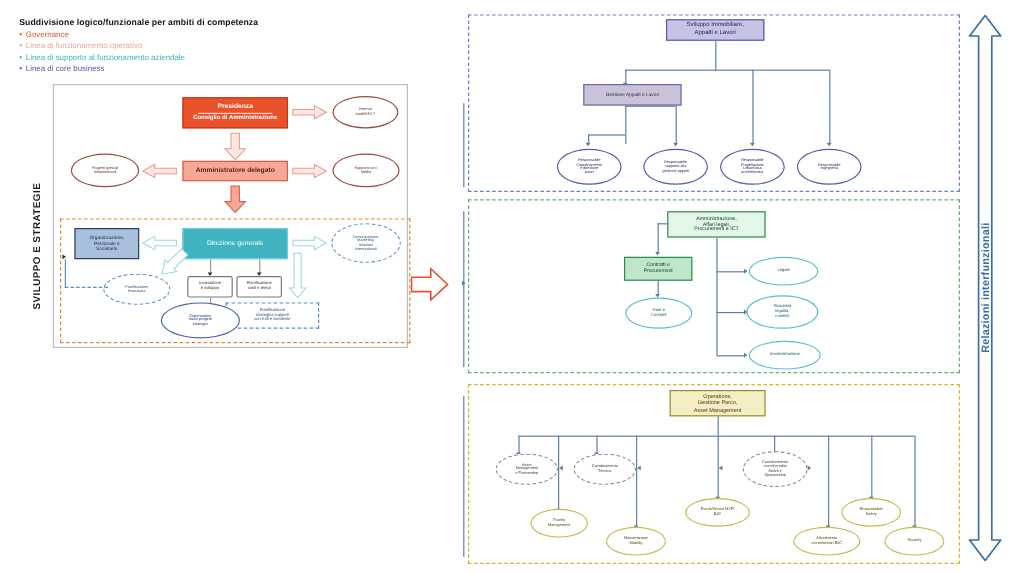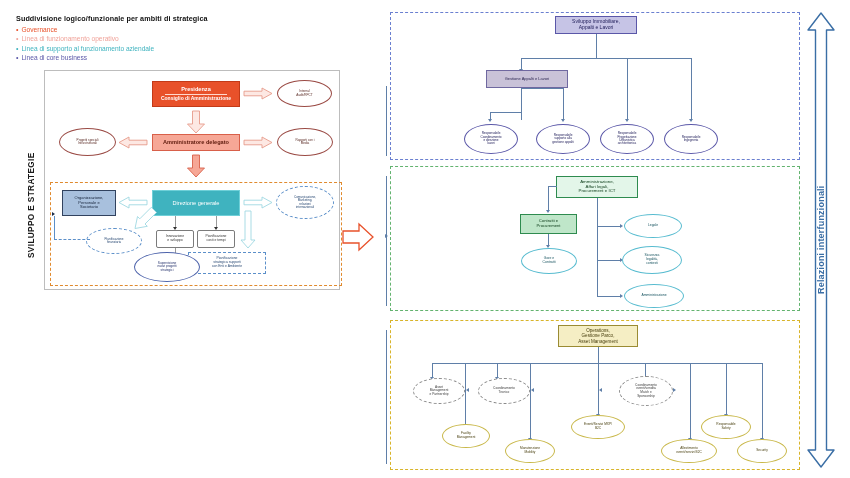--- a/index.html
+++ b/index.html
@@ -78,21 +78,21 @@
   
   .blockarrow{position:absolute;}
   .blockarrow svg{display:block;overflow:visible;}
 </style>
 </head>
 <body>
 
 <div id="root">
 
   <div class="abs" style="left:16px;top:14px;">
-    <div class="legend-title">Suddivisione logico/funzionale per ambiti di strategica</div>
+    <div class="legend-title">Suddivisione logico/funzionale per ambiti di competenza</div>
     <div class="legend-row" style="margin-top:2.5px;color:#e8512a;">
       <span class="bullet">•</span>
       <span>Governance</span>
     </div>
     <div class="legend-row" style="margin-top:2.5px;color:#f0a39a;">
       <span class="bullet">•</span>
       <span>Linea di funzionamento operativo</span>
     </div>
     <div class="legend-row" style="margin-top:2.5px;color:#3fb3bf;">
       <span class="bullet">•</span>

